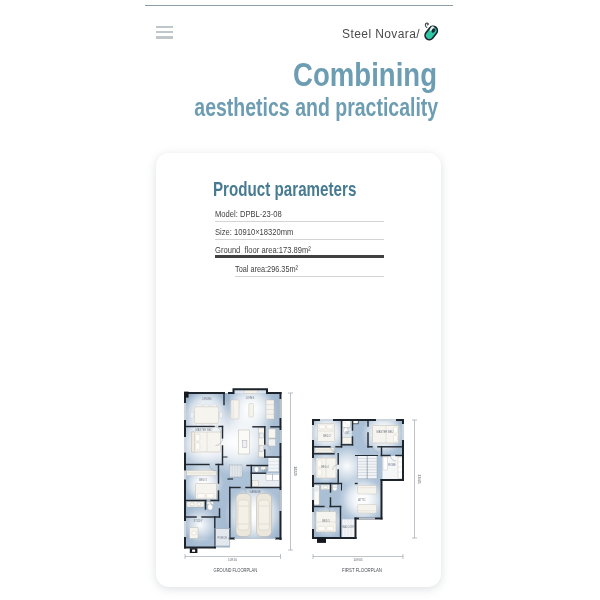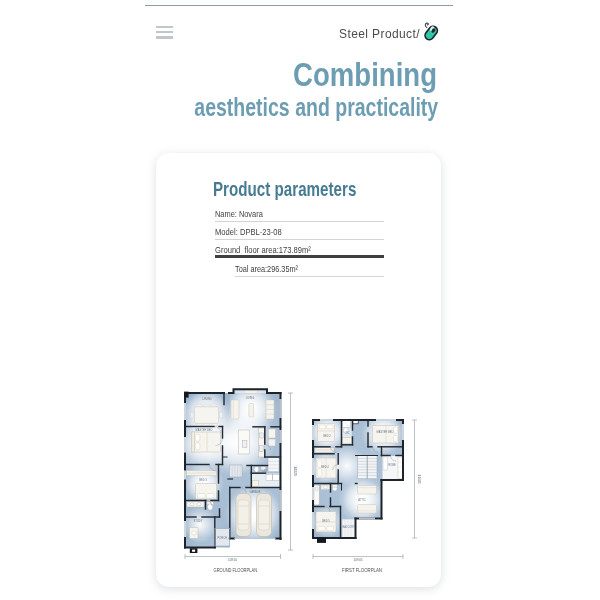--- a/index.html
+++ b/index.html
@@ -10,45 +10,45 @@
 <body>
 
 <div class="abs" style="left:145px;top:5px;width:308px;height:1px;background:#8e9da3;"></div>
 
 <div class="abs" style="left:155.5px;top:25.5px;">
   <div style="width:17px;height:2.2px;background:#c1c6cb;margin-bottom:3.3px;"></div>
   <div style="width:17px;height:2.2px;background:#c1c6cb;margin-bottom:3.3px;"></div>
   <div style="width:17px;height:2.2px;background:#c1c6cb;"></div>
 </div>
 
-<div class="abs" style="left:249px;top:27px;width:171px;text-align:right;font-size:12px;color:#4b4b4b;letter-spacing:0.4px;transform:translateZ(0);">Steel Product/</div>
+<div class="abs" style="left:249px;top:27px;width:171px;text-align:right;font-size:12px;color:#4b4b4b;letter-spacing:0.4px;transform:translateZ(0);">Steel Novara/</div>
 
 <svg class="abs" style="left:418px;top:17px;" width="28" height="28" viewBox="0 0 28 28">
   <g transform="rotate(38 13 16)">
     <rect x="8.9" y="8.6" width="8.6" height="14.6" rx="4.3" fill="#2fc7a5" stroke="#1d2733" stroke-width="1.7"></rect>
     <ellipse cx="11.4" cy="12" rx="1.9" ry="2.7" fill="#ddf6ec"></ellipse>
     <ellipse cx="13.4" cy="12.6" rx="1.7" ry="2.4" fill="#1d2733"></ellipse>
   </g>
   <path d="M8.8 10.5 C6.6 9.2 6.9 6.2 9.1 6.1 C10.8 6 10.6 8.1 9.3 7.9" fill="none" stroke="#3c4650" stroke-width="1.1" stroke-linecap="round"></path>
 </svg>
 
 <div class="abs" style="left:137px;top:55.7px;width:300px;text-align:right;font-size:33px;font-weight:700;color:#6d9db2;transform:scaleX(0.835);transform-origin:100% 50%;">Combining</div>
 
 <div class="abs" style="left:128px;top:92.5px;width:301.5px;text-align:right;font-size:25px;font-weight:700;color:#6d9db2;letter-spacing:0px;white-space:nowrap;transform:scaleX(0.78);transform-origin:100% 50%;">aesthetics and practicality</div>
 
 <div class="abs" style="left:156px;top:153px;width:285px;height:434px;background:#ffffff;border-radius:13px;box-shadow:0 2px 10px rgba(140,150,160,0.30);"></div>
 
 <div class="abs" style="left:212.7px;top:176.5px;font-size:20.5px;font-weight:700;color:#477b92;white-space:nowrap;transform:scaleX(0.74);transform-origin:0 50%;">Product parameters</div>
 
 <div class="abs" style="left:214.5px;top:203.6px;width:169.5px;font-size:9.5px;color:#3f3f3f;">
 
-  <div style="height:18.3px;line-height:1;padding-top:5.2px;border-bottom:1px solid #d4d4d4;box-sizing:border-box;"><span style="display:inline-block;transform:scaleX(0.78);transform-origin:0 50%;">Name: Novara</span></div>
 
   <div style="height:18.3px;line-height:1;padding-top:5.2px;border-bottom:1px solid #d4d4d4;box-sizing:border-box;"><span style="display:inline-block;transform:scaleX(0.8);transform-origin:0 50%;">Model: DPBL-23-08</span></div>
 
+  <div style="height:18.3px;line-height:1;padding-top:5.2px;border-bottom:1px solid #d4d4d4;box-sizing:border-box;"><span style="display:inline-block;transform:scaleX(0.8);transform-origin:0 50%;">Size: 10910×18320mm</span></div>
 
   <div style="height:18.3px;line-height:1;padding-top:5.2px;border-bottom:3px solid #404040;box-sizing:border-box;"><span style="display:inline-block;transform:scaleX(0.80);transform-origin:0 50%;">Ground&nbsp; floor area:173.89m²</span></div>
 
 
   <div style="height:18.3px;line-height:1;padding-top:5.2px;border-bottom:1px solid #d4d4d4;box-sizing:border-box;margin-left:20px;"><span style="display:inline-block;transform:scaleX(0.77);transform-origin:0 50%;">Toal area:296.35m²</span></div>
 
 
 </div>
 
 <svg class="abs" style="left:150px;top:380px;" width="310" height="210" viewBox="150 380 310 210">

